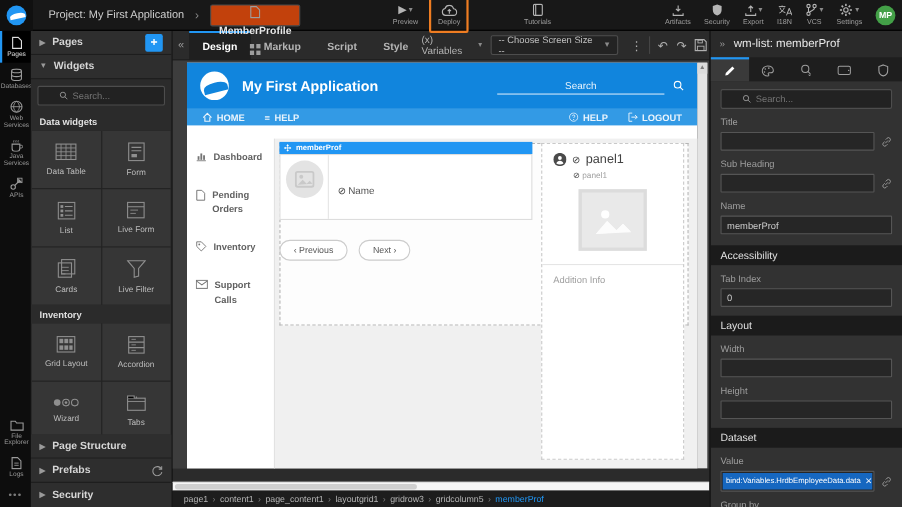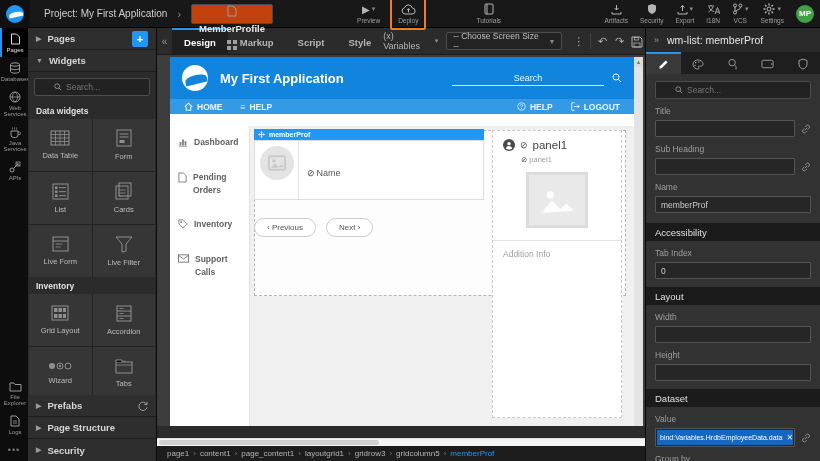--- a/index.html
+++ b/index.html
@@ -374,34 +374,34 @@
             <rect x="3" y="3.5" width="2.5" height="2.5" fill="currentColor"></rect>
             <path d="M7 4.7h7" stroke="currentColor"></path>
             <rect x="3" y="7.5" width="2.5" height="2.5" fill="currentColor"></rect>
             <path d="M7 8.7h7" stroke="currentColor"></path>
             <rect x="3" y="11.5" width="2.5" height="2.5" fill="currentColor"></rect>
             <path d="M7 12.7h7" stroke="currentColor"></path>
           </svg>
         <span class="t-label">List</span>
       </div>
       <div class="tile">
+        <svg width="17" height="16" viewBox="0 0 17 16">
+            <rect x="1" y="1" width="15" height="14" fill="none" stroke="currentColor"></rect>
+            <path d="M1 5h15" stroke="currentColor"></path>
+            <path d="M3.5 8h7M3.5 11h5" stroke="currentColor" stroke-width="0.8"></path>
+          </svg>
+        <span class="t-label">Live Form</span>
+      </div>
+      <div class="tile">
         <svg width="17" height="18" viewBox="0 0 17 18">
             <rect x="4" y="1" width="12" height="13" fill="none" stroke="currentColor"></rect>
             <rect x="1" y="4" width="12" height="13" fill="none" stroke="currentColor"></rect>
             <path d="M3.5 8h7M3.5 11h7M3.5 14h4" stroke="currentColor" stroke-width="0.8"></path>
           </svg>
         <span class="t-label">Cards</span>
-      </div>
-      <div class="tile">
-        <svg width="17" height="16" viewBox="0 0 17 16">
-            <rect x="1" y="1" width="15" height="14" fill="none" stroke="currentColor"></rect>
-            <path d="M1 5h15" stroke="currentColor"></path>
-            <path d="M3.5 8h7M3.5 11h5" stroke="currentColor" stroke-width="0.8"></path>
-          </svg>
-        <span class="t-label">Live Form</span>
       </div>
       <div class="tile">
         <svg width="18" height="17" viewBox="0 0 18 17">
             <path d="M1 1h16L11 8v7l-4 1V8z" fill="none" stroke="currentColor"></path>
           </svg>
         <span class="t-label">Live Filter</span>
       </div>
     </div>
     <div class="wsec-label">Inventory</div>
     <div class="tile-grid">
@@ -442,31 +442,31 @@
             <path d="M1 3V1h6v2M9 3V1.5" stroke="currentColor"></path>
             <path d="M1 6h16" stroke="currentColor" stroke-width="0.8"></path>
           </svg>
         <span class="t-label">Tabs</span>
       </div>
     </div>
   </div>
   <div class="acc-bottom">
     <div class="acc-row">
       <span class="caret">▶</span>
+      <span>Page Structure</span>
+    </div>
+    <div class="acc-row">
+      <span class="caret">▶</span>
       <span>Prefabs</span>
       <span class="refresh-glyph">
         <svg width="10" height="10" viewBox="0 0 12 12">
             <path d="M10.5 4A5 5 0 1 0 11 7.5" fill="none" stroke="currentColor" stroke-width="1.2"></path>
             <path d="M10.8 1v3.2H7.6" fill="none" stroke="currentColor" stroke-width="1.2"></path>
           </svg>
       </span>
-    </div>
-    <div class="acc-row">
-      <span class="caret">▶</span>
-      <span>Page Structure</span>
     </div>
     <div class="acc-row" style="border-bottom:none">
       <span class="caret">▶</span>
       <span>Security</span>
     </div>
   </div>
 </div>
 
 <div id="canvascol">
   <div id="ctoolbar">

